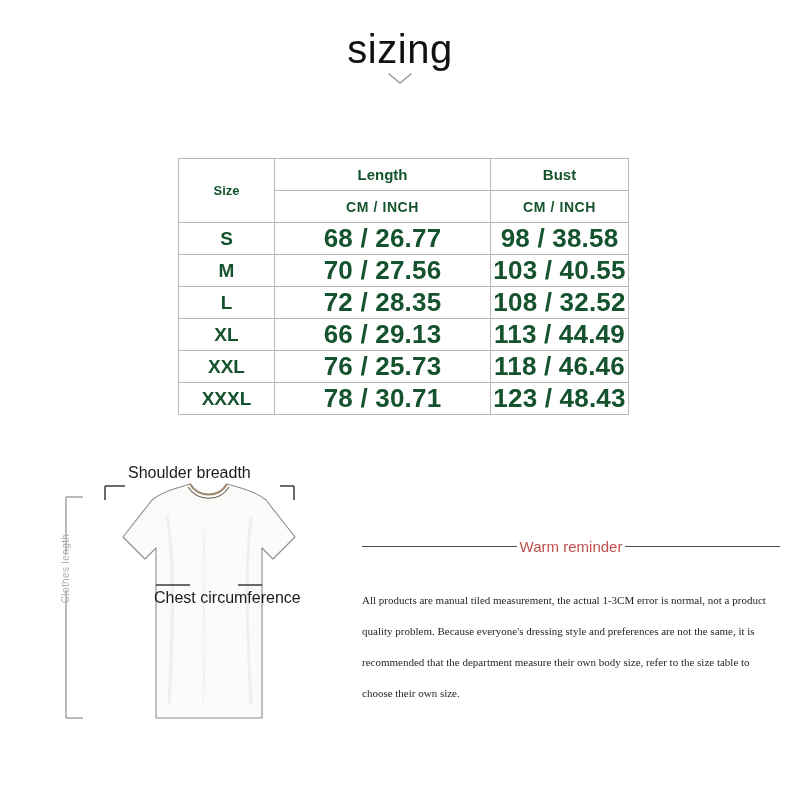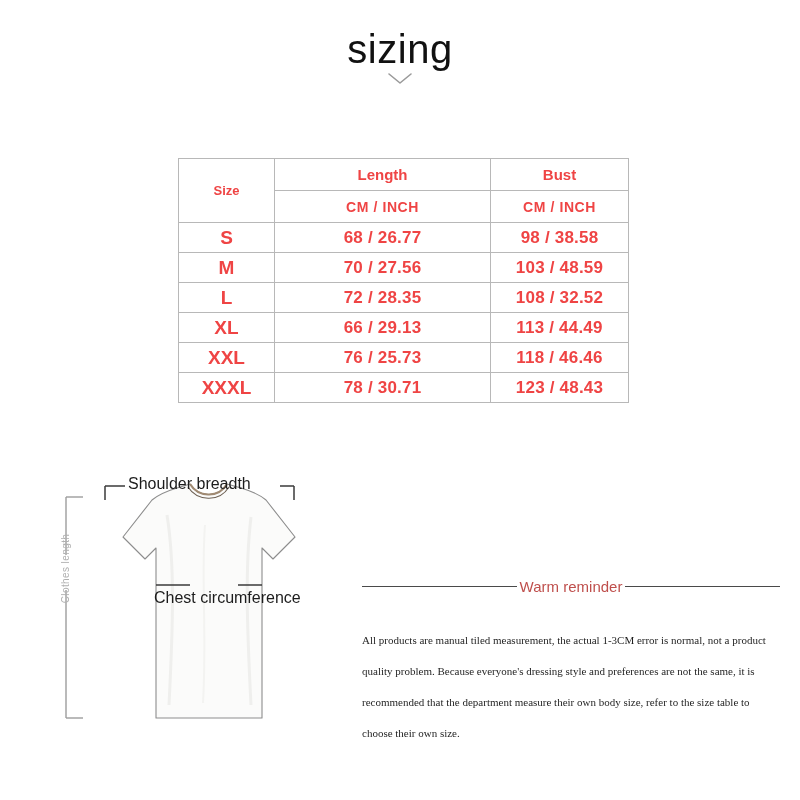--- a/index.html
+++ b/index.html
@@ -48,21 +48,21 @@
   table.size-table {
     border-collapse: collapse;
     width: 450px;
     table-layout: fixed;
   }
   table.size-table td, table.size-table th {
     border: 1px solid #b8b8b8;
     text-align: center;
     vertical-align: middle;
     font-family: "Liberation Sans", sans-serif;
-    color: #ef4444;
+    color: #14532d;
     padding: 0;
   }
   .col-size   { width: 96px; }
   .col-length { width: 216px; }
   .col-bust   { width: 138px; }
 
   th.hdr-size {
     font-size: 13px;
     font-weight: bold;
     height: 62px;
@@ -79,21 +79,21 @@
     letter-spacing: 0.6px;
     height: 31px;
     margin-left: 38px;
   }
   td.cell-size {
     font-size: 19px;
     font-weight: bold;
     height: 29px;
   }
   td.cell-val {
-    font-size: 17px;
+    font-size: 26px;
     font-weight: bold;
     height: 29px;
     letter-spacing: 0.2px;
   }
 
   
   .diagram {
     position: absolute;
     left: 55px;
     top: 455px;
@@ -103,21 +103,21 @@
   .diagram svg { display: block; }
 
   .dim-label {
     position: absolute;
     font-family: "Liberation Sans", sans-serif;
     color: #1c1c1c;
     white-space: nowrap;
   }
   .lbl-shoulder {
     left: 73px;
-    top: 20px;
+    top: 9px;
     font-size: 16px;
   }
   .lbl-chest {
     left: 67px;
     top: 134px;
     font-size: 16px;
     background: rgba(255,255,255,0.0);
     margin-left: 32px;
   }
   .lbl-clothes {
@@ -127,21 +127,21 @@
     color: #b0b0b0;
     transform: rotate(-90deg);
     transform-origin: center center;
     letter-spacing: 0.4px;
   }
 
   
   .reminder {
     position: absolute;
     left: 362px;
-    top: 576px;
+    top: 536px;
     width: 420px;
   }
   .reminder-head {
     display: flex;
     align-items: center;
     width: 418px;
     height: 20px;
   }
   .reminder-rule {
     flex: 1 1 auto;
@@ -197,21 +197,21 @@
     </thead>
     <tbody>
       <tr>
         <td class="cell-size">S</td>
         <td class="cell-val">68 / 26.77</td>
         <td class="cell-val">98 / 38.58</td>
       </tr>
       <tr>
         <td class="cell-size">M</td>
         <td class="cell-val">70 / 27.56</td>
-        <td class="cell-val">103 / 48.59</td>
+        <td class="cell-val">103 / 40.55</td>
       </tr>
       <tr>
         <td class="cell-size">L</td>
         <td class="cell-val">72 / 28.35</td>
         <td class="cell-val">108 / 32.52</td>
       </tr>
       <tr>
         <td class="cell-size">XL</td>
         <td class="cell-val">66 / 29.13</td>
         <td class="cell-val">113 / 44.49</td>

